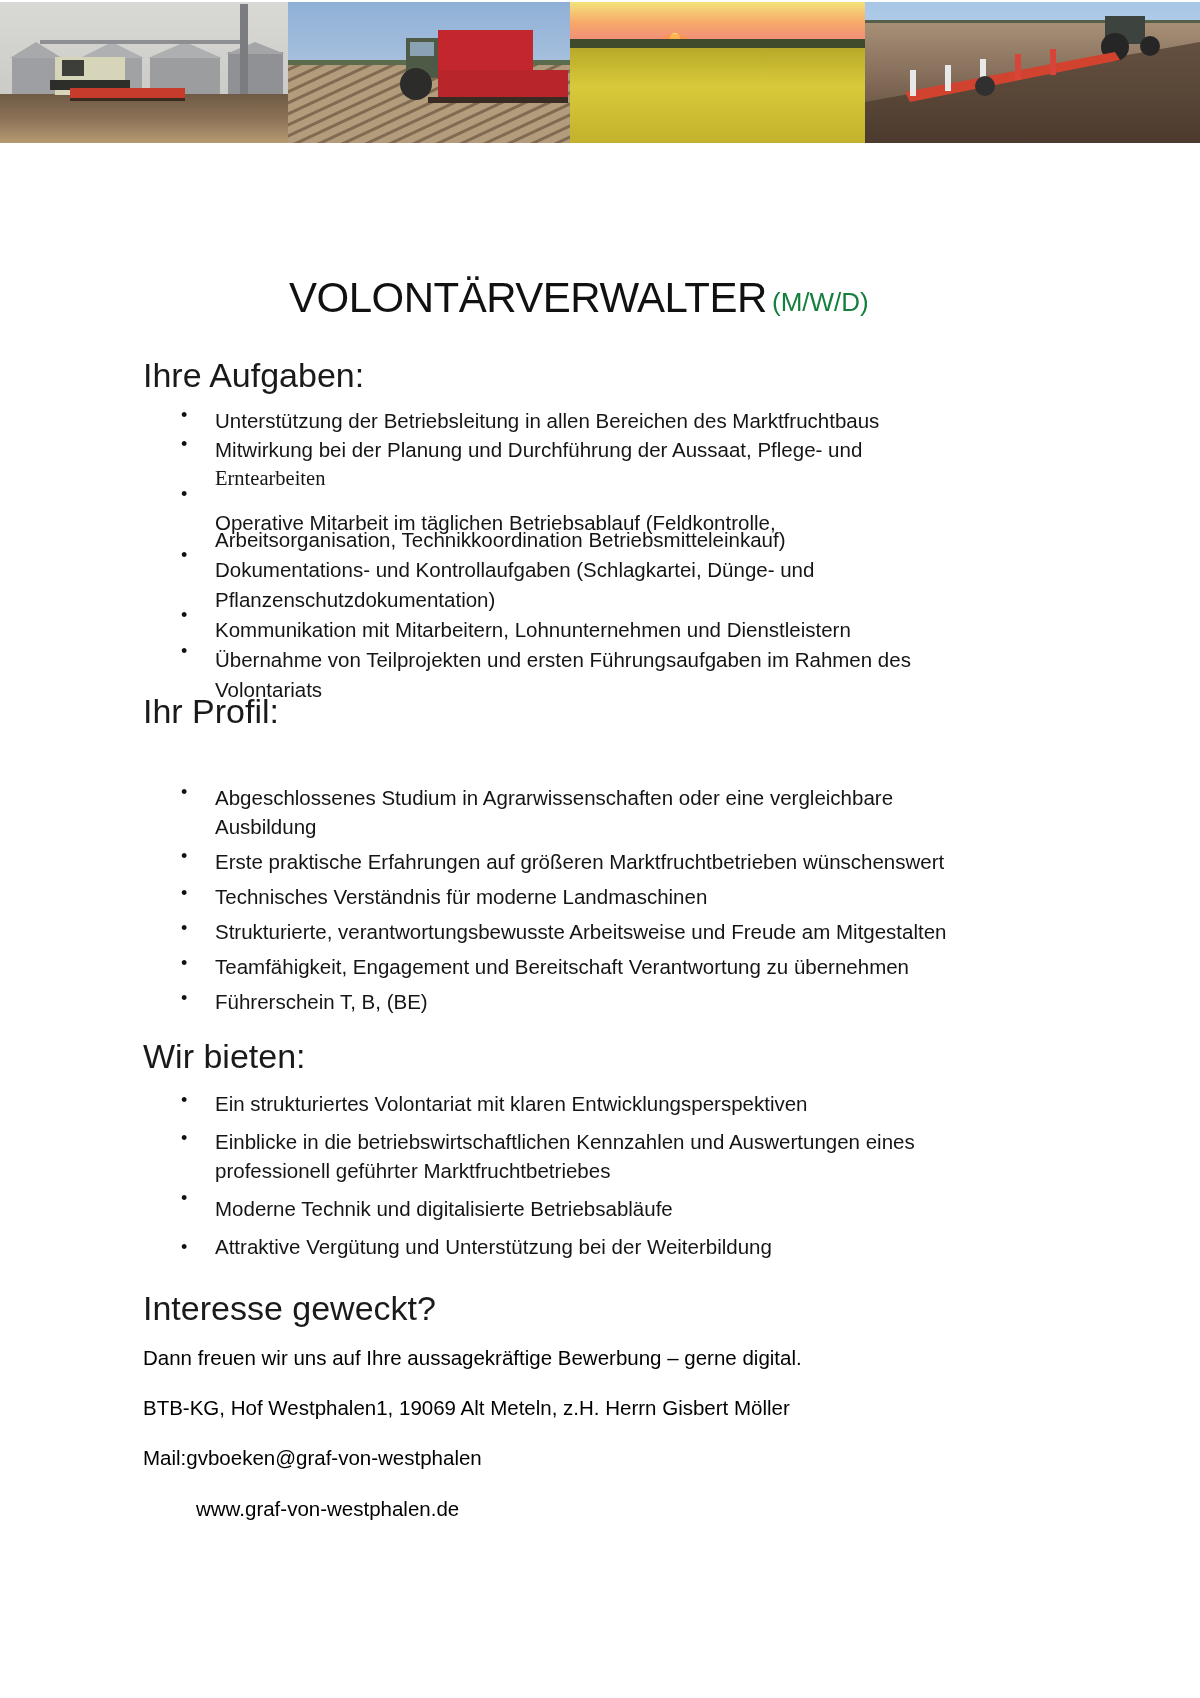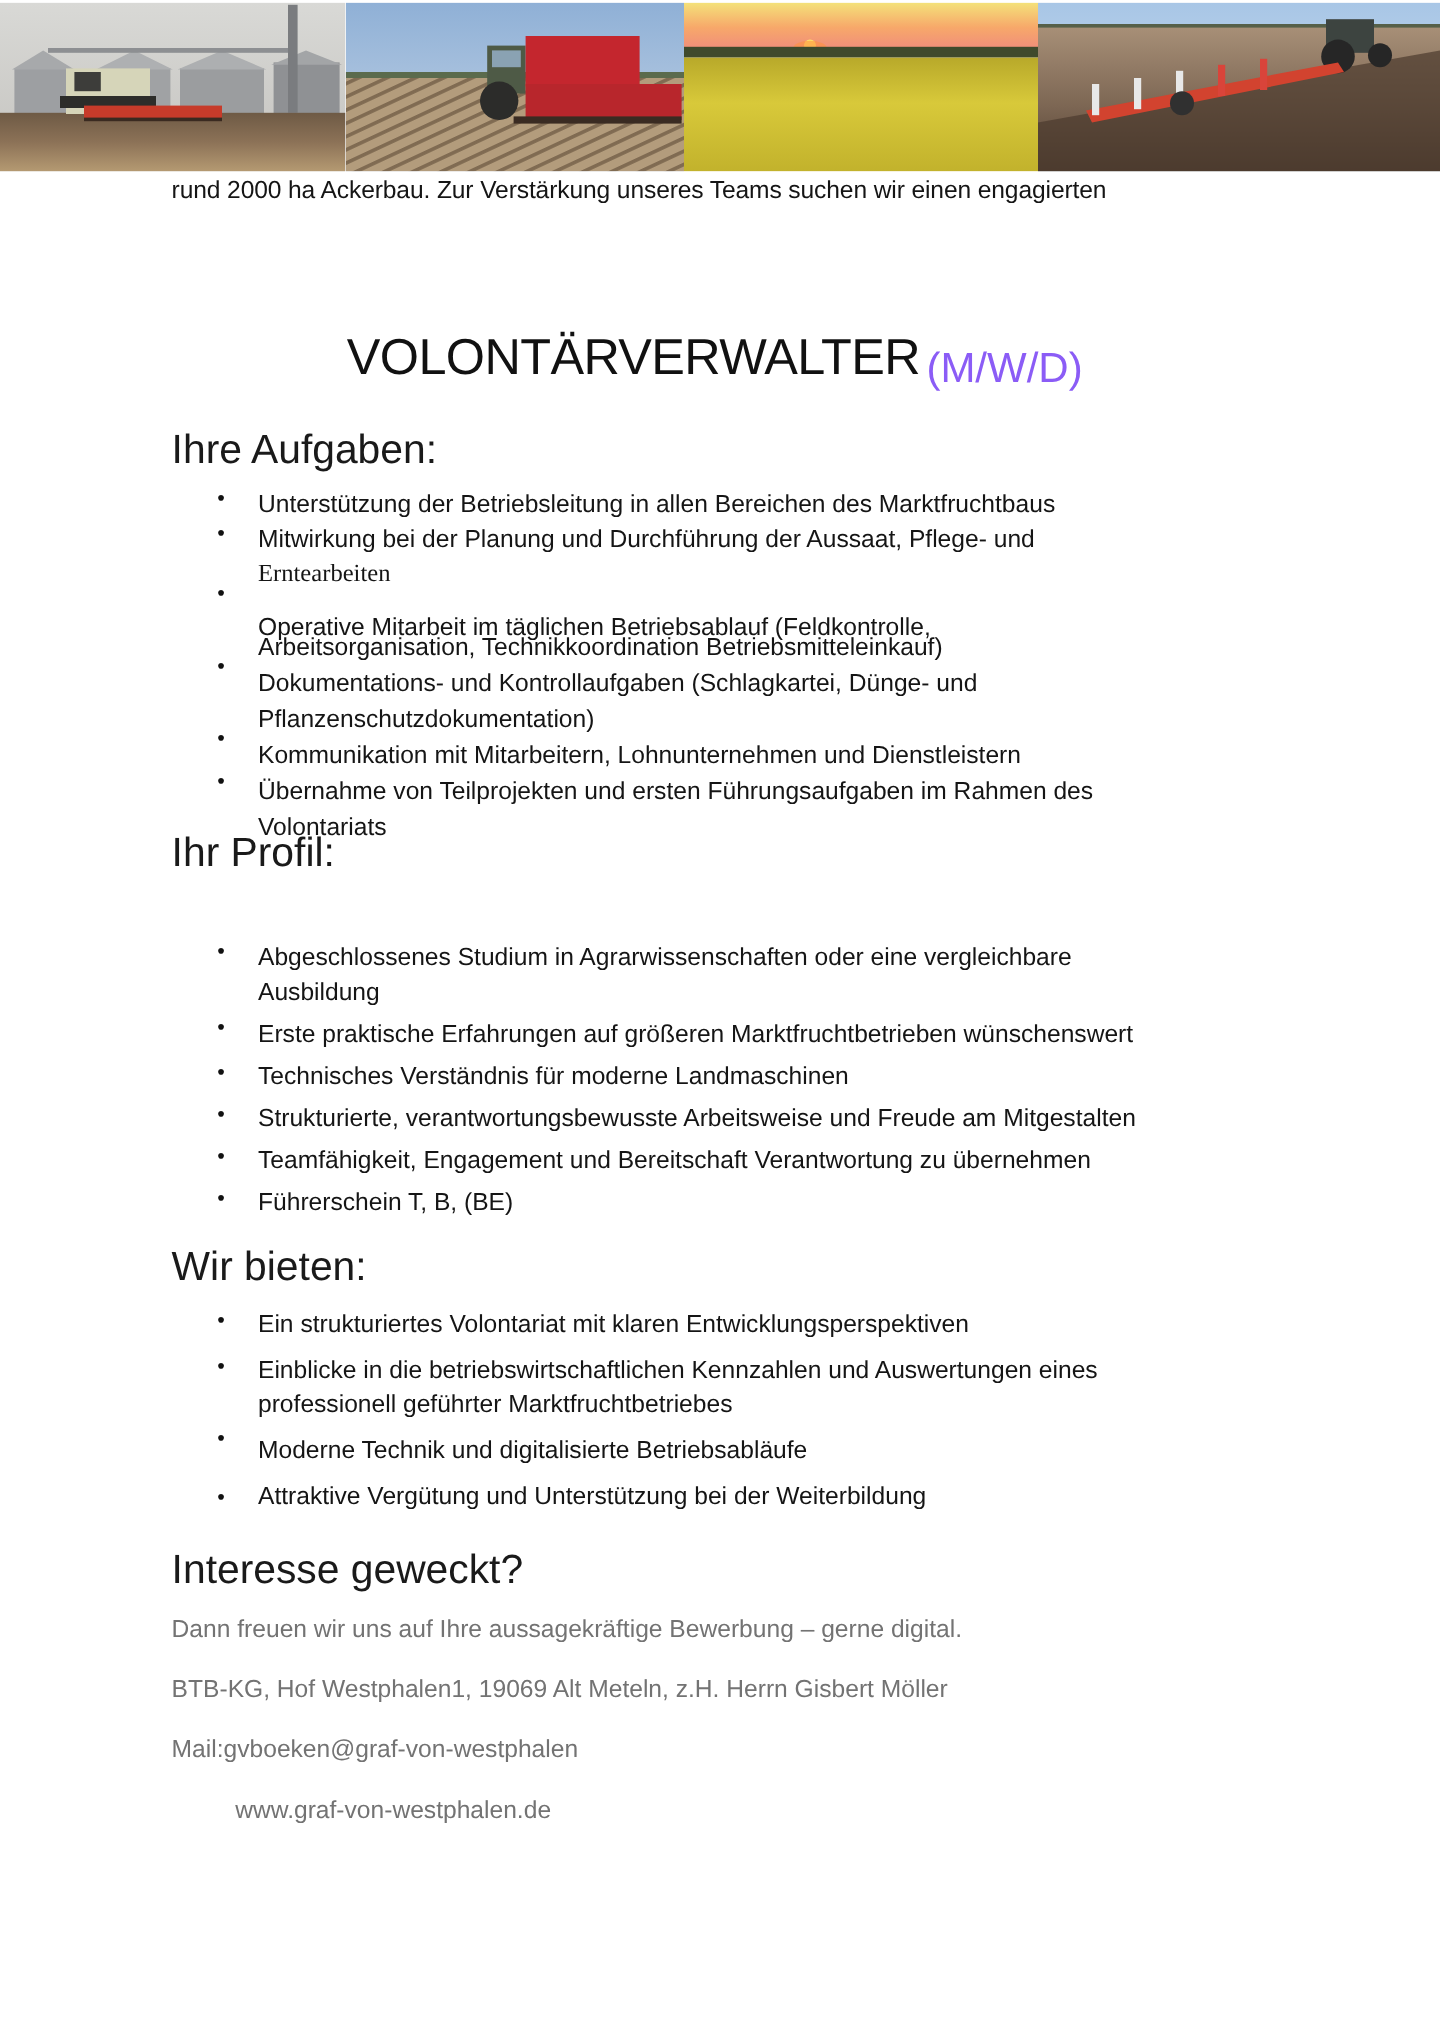--- a/index.html
+++ b/index.html
@@ -9,25 +9,25 @@
   .photo { position: absolute; top: 2px; height: 141px; overflow: hidden; }
   .photo svg { display: block; width: 100%; height: 100%; }
   .p1 { left: 0; width: 288px; }
   .p2 { left: 288px; width: 282px; }
   .p3 { left: 570px; width: 295px; }
   .p4 { left: 865px; width: 335px; }
 
   .txt { position: absolute; white-space: nowrap; font-size: 20.5px; letter-spacing: -0.1px; color: #151515; }
   .intro { left: 143px; top: 143px; line-height: 31px; }
   .title { position: absolute; left: 289px; top: 274px; font-size: 42px; font-weight: normal; letter-spacing: -0.5px; white-space: nowrap; color: #111; text-align: center; }
-  .title-sub { position: absolute; left: 772px; top: 287px; font-size: 35px; white-space: nowrap; color: #8b5cf6; }
+  .title-sub { position: absolute; left: 772px; top: 287px; font-size: 26px; white-space: nowrap; color: #15803d; }
   .heading { position: absolute; left: 143px; font-size: 34px; white-space: nowrap; color: #1a1a1a; }
   .bullet { position: absolute; font-size: 18px; color: #111; }
   .item { position: absolute; left: 215px; font-size: 20.5px; white-space: nowrap; line-height: 29px; color: #151515; }
-  .plain { position: absolute; left: 143px; font-size: 20.5px; white-space: nowrap; color: #737373; text-align: center; }
+  .plain { position: absolute; left: 143px; font-size: 20.5px; white-space: nowrap; color: #000000; text-align: center; }
 </style>
 </head>
 <body>
 
 <div class="banner">
   <div class="photo p1">
     <svg viewBox="0 0 288 141" preserveAspectRatio="none">
       <defs>
         <linearGradient id="sky1" x1="0" y1="0" x2="0" y2="1">
           <stop offset="0" stop-color="#d9d9d6"></stop>
@@ -127,21 +127,20 @@
       <rect x="80" y="63" width="6" height="26" fill="#e8e8e8"></rect>
       <rect x="115" y="57" width="6" height="26" fill="#e8e8e8"></rect>
       <rect x="150" y="52" width="6" height="26" fill="#d9443a"></rect>
       <rect x="185" y="47" width="6" height="26" fill="#d9443a"></rect>
       <circle cx="120" cy="84" r="10" fill="#303030"></circle>
     </svg>
   </div>
 </div>
 
 <div class="txt intro">
-  <div>rund 2000 ha Ackerbau. Zur Verstärkung unseres Teams suchen wir einen engagierten</div>
 </div>
 
 <div class="title">VOLONTÄRVERWALTER</div>
 <div class="title-sub">(M/W/D)</div>
 
 <div class="heading" style="top:356px;">Ihre Aufgaben:</div>
 
 <div>
   <span class="bullet" style="left:181px;top:405px;">•</span>
   <span class="bullet" style="left:181px;top:434px;">•</span>

